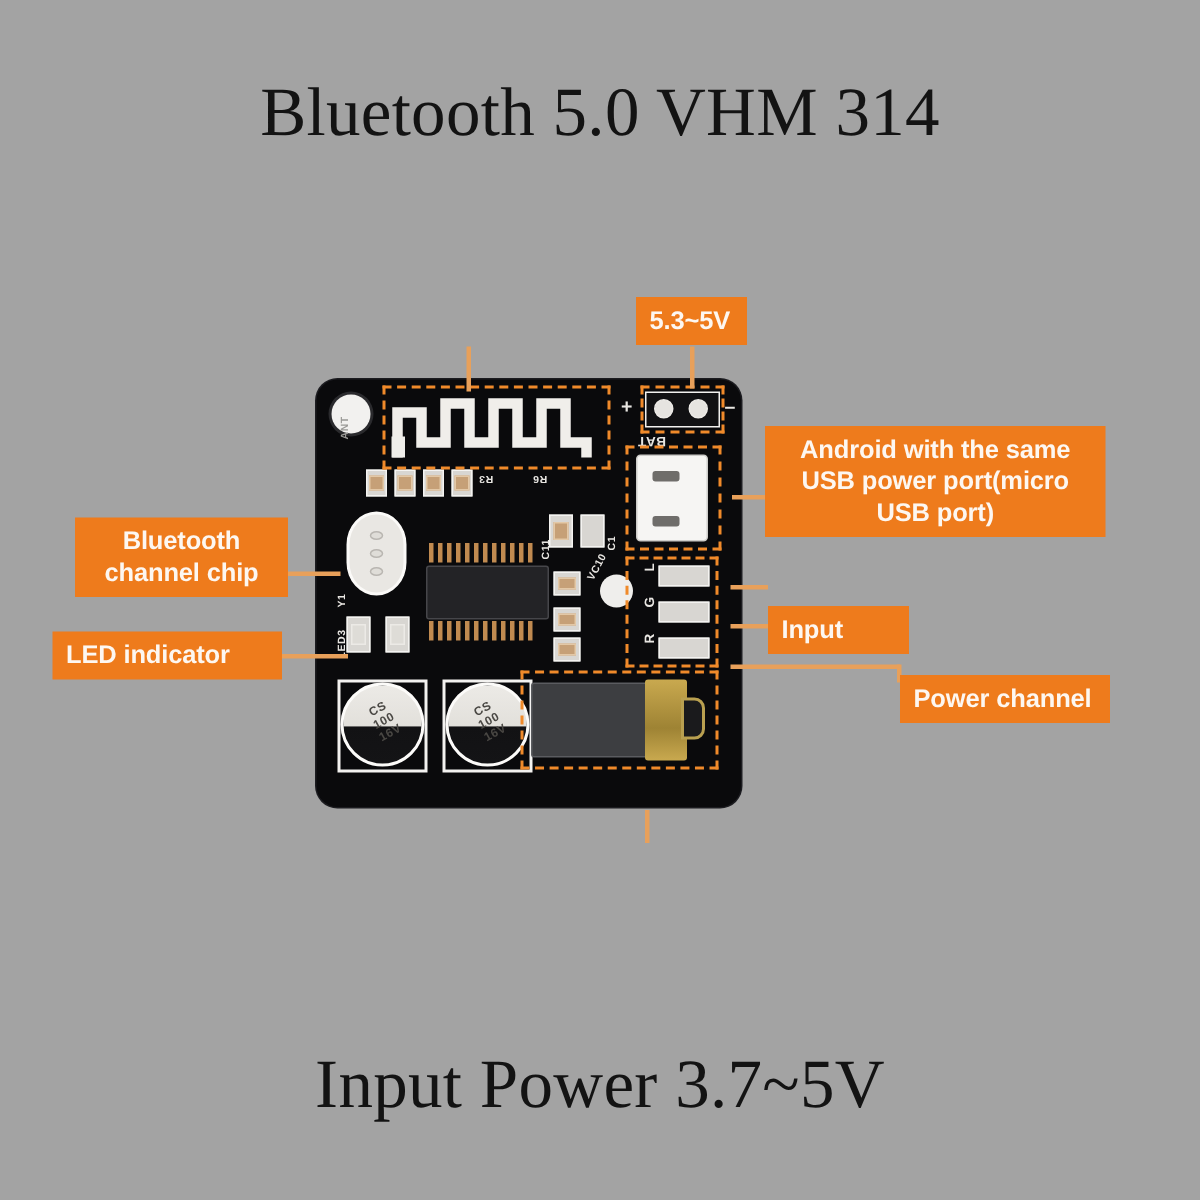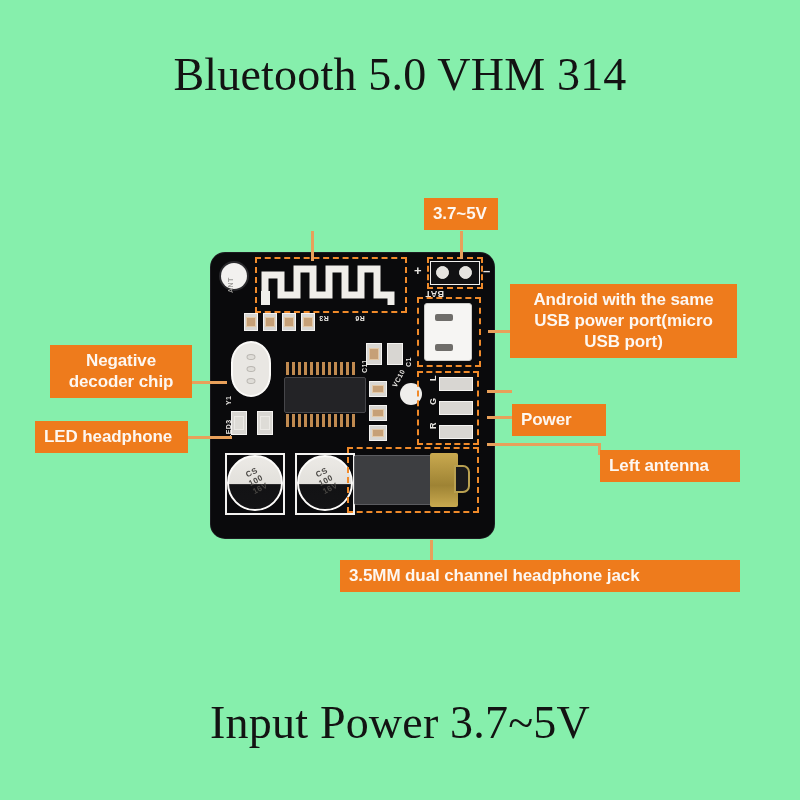--- a/index.html
+++ b/index.html
@@ -4,21 +4,21 @@
 <style>
   html, body {
     margin: 0;
     padding: 0;
     background: #ffffff;
   }
   #page {
     position: relative;
     width: 800px;
     height: 800px;
-    background: #86efac;
+    background: #a3a3a3;
     overflow: hidden;
     font-family: "Liberation Sans", sans-serif;
   }
 
   
   .title {
     position: absolute;
     left: 0;
     width: 800px;
     text-align: center;
@@ -406,28 +406,27 @@
   <div class="leader h" style="left:487px; top:443px; width:113px;"></div>
   <div class="leader v" style="left:598px; top:443px; height:12px;"></div>
 
   <div class="leader h" style="left:192px; top:381px; width:35px;"></div>
 
   <div class="leader h" style="left:188px; top:436px; width:44px;"></div>
 
   <div class="leader v" style="left:430px; top:540px; height:22px;"></div>
 
 
-  <div class="callout" id="cl-voltage" style="left:424px; top:198px; width:74px;">3.7~5V</div>
+  <div class="callout" id="cl-voltage" style="left:424px; top:198px; width:74px;">5.3~5V</div>
 
   <div class="callout center" id="cl-usb" style="left:510px; top:284px; width:227px;">Android with the same USB power port(micro USB port)</div>
 
 
-  <div class="callout" id="cl-ground" style="left:512px; top:404px; width:94px;">Power</div>
-
-  <div class="callout" id="cl-left" style="left:600px; top:450px; width:140px;">Left antenna</div>
-
-  <div class="callout center" id="cl-decoder" style="left:50px; top:345px; width:142px;">Negative decoder chip</div>
-
-  <div class="callout" id="cl-led" style="left:35px; top:421px; width:153px;">LED headphone</div>
-
-  <div class="callout" id="cl-jack" style="left:340px; top:560px; width:400px;">3.5MM dual channel headphone jack</div>
+  <div class="callout" id="cl-ground" style="left:512px; top:404px; width:94px;">Input</div>
+
+  <div class="callout" id="cl-left" style="left:600px; top:450px; width:140px;">Power channel</div>
+
+  <div class="callout center" id="cl-decoder" style="left:50px; top:345px; width:142px;">Bluetooth channel chip</div>
+
+  <div class="callout" id="cl-led" style="left:35px; top:421px; width:153px;">LED indicator</div>
+
 
 </div>
 
 </body></html>

